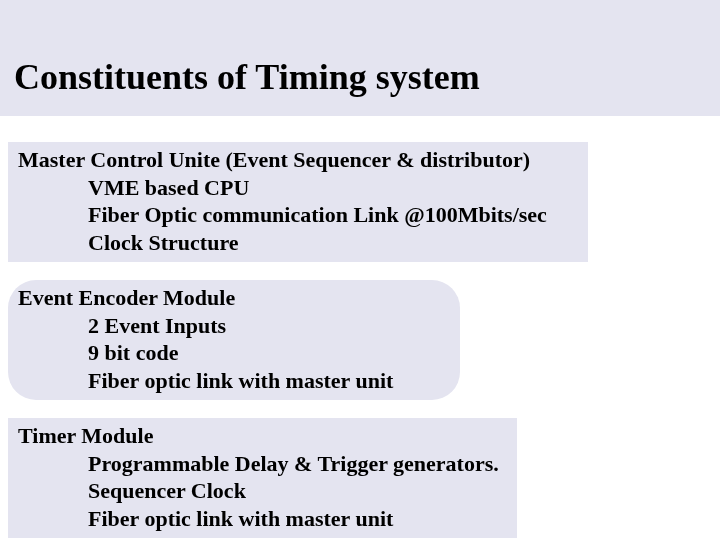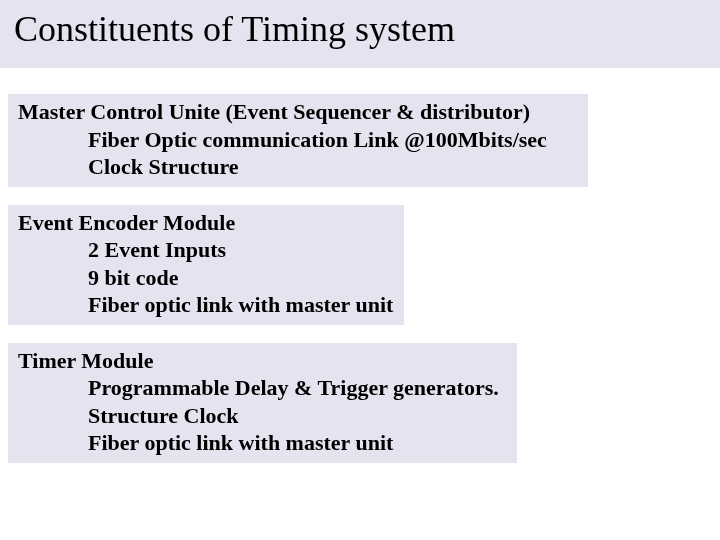--- a/index.html
+++ b/index.html
@@ -15,39 +15,41 @@
       color: #000000;
       overflow: hidden;
     }
     .title-block {
       background: #e4e4f0;
       padding: 8px 14px 18px 14px;
       margin: 0;
     }
     .title-block h1 {
       font-size: 36px;
-      font-weight: normal;
+      font-weight: bold;
+      margin-top: 48px;
     }
     .content {
       padding: 8px;
       font-weight: bold;
     }
     .section {
       background: #e4e4f0;
       margin-top: 18px;
       padding: 4px 10px 6px 10px;
       font-size: 22px;
       line-height: 1.25;
       display: inline-block;
     }
     .section-1 {
       width: 580px;
     }
     .section-2 {
-      width: 396px;
+      width: 452px;
+      border-radius: 28px;
     }
     .section-3 {
       width: 509px;
     }
     .section .heading {
       display: block;
     }
     .section .item {
       display: block;
       padding-left: 70px;
@@ -61,33 +63,34 @@
 <body>
 
 <div class="title-block">
   <h1>Constituents of Timing system</h1>
 </div>
 
 <div class="content">
 
   <div class="section section-1">
     <span class="heading">Master Control Unite (Event Sequencer &amp; distributor)</span>
+    <span class="item">VME based CPU</span>
     <span class="item">Fiber Optic communication Link @100Mbits/sec</span>
     <span class="item">Clock Structure</span>
   </div>
   <span class="spacer"></span>
 
   <div class="section section-2">
     <span class="heading">Event Encoder Module</span>
     <span class="item">2 Event Inputs</span>
     <span class="item">9 bit code</span>
     <span class="item">Fiber optic link with master unit</span>
   </div>
   <span class="spacer"></span>
 
   <div class="section section-3">
     <span class="heading">Timer Module</span>
     <span class="item">Programmable Delay &amp; Trigger generators.</span>
-    <span class="item">Structure Clock</span>
+    <span class="item">Sequencer Clock</span>
     <span class="item">Fiber optic link with master unit</span>
   </div>
 
 </div>
 
 </body></html>

